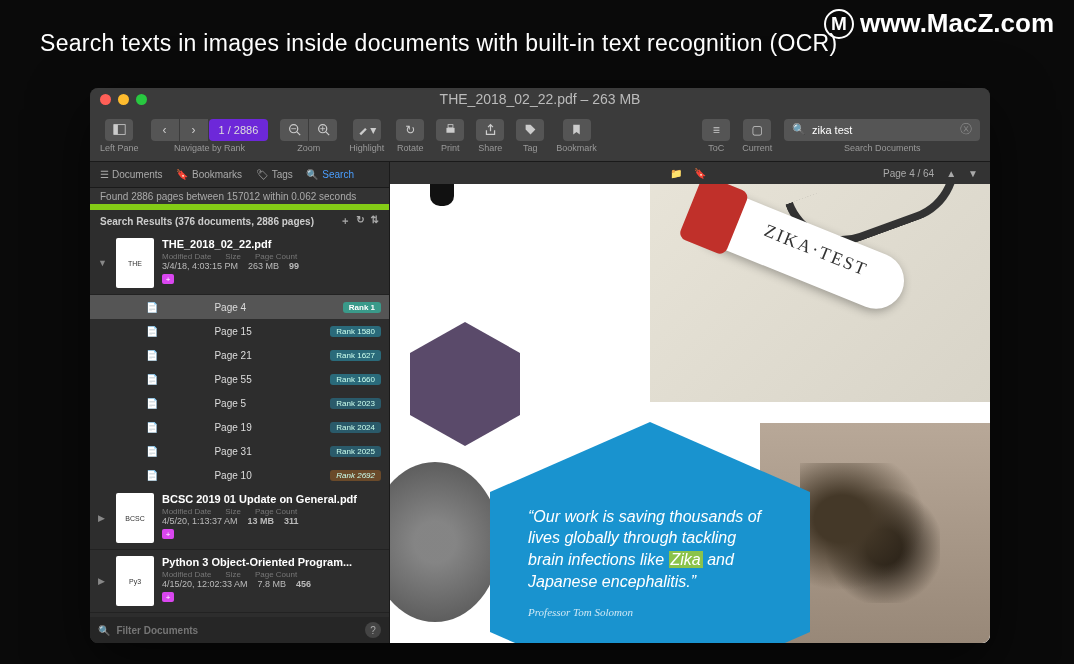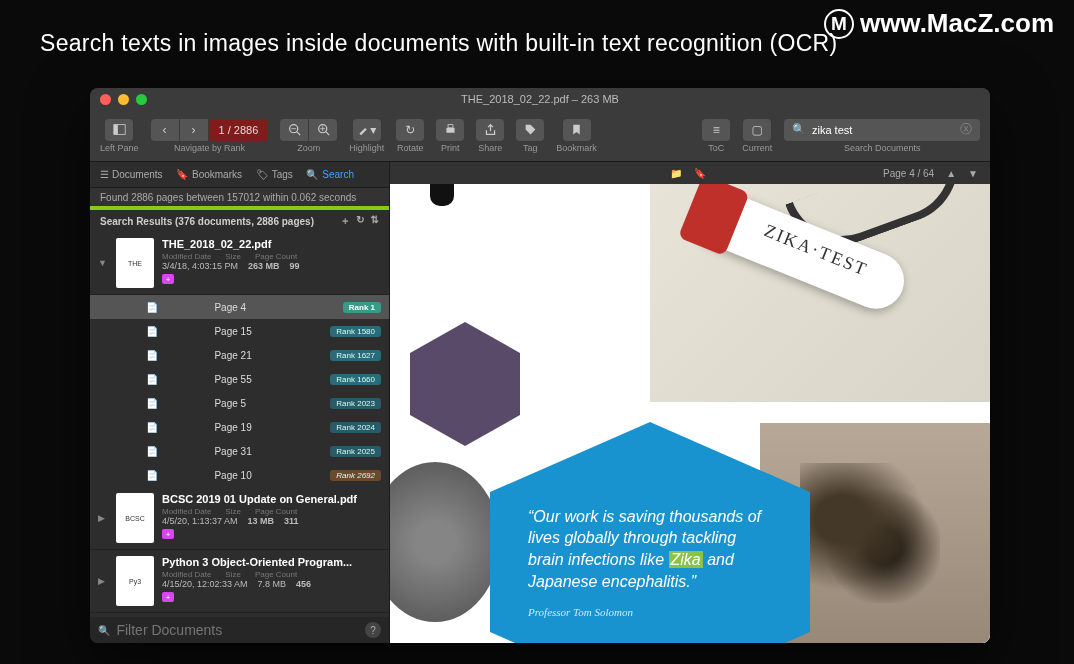--- a/index.html
+++ b/index.html
@@ -7,36 +7,36 @@
 .banner { position: absolute; top: 30px; left: 40px; right: 40px; font-size: 23px; font-weight: 300; color: #fff; letter-spacing: 0.3px; }
 .watermark { position: absolute; top: 8px; right: 20px; font-size: 26px; font-weight: bold; color: #fff; display: flex; align-items: center; gap: 6px; }
 .watermark .m-icon { width: 30px; height: 30px; border: 2.5px solid #fff; border-radius: 50%; display: flex; align-items: center; justify-content: center; font-size: 19px; }
 .app-window { position: absolute; top: 88px; left: 90px; width: 900px; height: 555px; background: #2a2a2a; border-radius: 8px; box-shadow: 0 20px 60px rgba(0,0,0,0.6); overflow: hidden; display: flex; flex-direction: column; }
 .titlebar { height: 22px; background: #3b3b3b; display: flex; align-items: center; padding: 0 10px; position: relative; }
 .traffic { display: flex; gap: 7px; }
 .traffic span { width: 11px; height: 11px; border-radius: 50%; }
 .tl-red { background: #ff5f57; }
 .tl-yellow { background: #febc2e; }
 .tl-green { background: #28c840; }
-.titlebar-title { position: absolute; left: 0; right: 0; text-align: center; font-size: 11px; color: #bbb; pointer-events: none; }
+.titlebar-title { position: absolute; left: 0; right: 0; text-align: center; font-size: 14px; color: #bbb; pointer-events: none; }
 .toolbar { height: 52px; background: #3b3b3b; display: flex; align-items: center; padding: 0 10px; gap: 12px; border-bottom: 1px solid #1a1a1a; }
 .tool-group { display: flex; flex-direction: column; align-items: center; gap: 2px; }
 .tool-label { font-size: 9px; color: #999; }
 .tool-btns { display: flex; gap: 1px; }
 .btn { background: #555; border: none; border-radius: 4px; height: 22px; min-width: 28px; display: flex; align-items: center; justify-content: center; cursor: pointer; color: #ccc; font-size: 12px; }
 .btn.joined-left { border-radius: 4px 0 0 4px; }
 .btn.joined-right { border-radius: 0 4px 4px 0; }
 .btn.joined-mid { border-radius: 0; }
-.nav-counter { background: #7f1d1d; height: 22px; padding: 0 10px; display: flex; align-items: center; font-size: 11px; border-radius: 4px; color: #ddd; }
+.nav-counter { background: #6d28d9; height: 22px; padding: 0 10px; display: flex; align-items: center; font-size: 11px; border-radius: 4px; color: #ddd; }
 .search-field { background: #555; height: 22px; border-radius: 4px; display: flex; align-items: center; padding: 0 8px; gap: 6px; min-width: 160px; }
 .search-field input { background: none; border: none; color: #fff; font-size: 11px; outline: none; flex: 1; }
 .search-field .mag { color: #999; font-size: 11px; }
 .search-field .clear { color: #888; font-size: 12px; cursor: pointer; }
 .spacer { flex: 1; }
-.infobar { height: 22px; background: #333; display: flex; align-items: center; padding: 0 12px; font-size: 10px; color: #aaa; border-bottom: 4px solid #84cc16; }
+.infobar { height: 22px; background: #333; display: flex; align-items: center; padding: 0 12px; font-size: 10px; color: #aaa; border-bottom: 6px solid #84cc16; }
 .body { flex: 1; display: flex; overflow: hidden; }
 .sidebar { width: 300px; background: #2d2d2d; display: flex; flex-direction: column; border-right: 1px solid #1a1a1a; }
 .side-tabs { height: 26px; display: flex; align-items: center; gap: 14px; padding: 0 10px; font-size: 10px; color: #aaa; border-bottom: 1px solid #1a1a1a; }
 .side-tabs .tab { display: flex; align-items: center; gap: 3px; cursor: pointer; }
 .side-tabs .tab.active { color: #4a9eff; }
 .side-header { display: flex; align-items: center; padding: 4px 10px; font-size: 10px; color: #ccc; font-weight: 600; }
 .side-header .tools { margin-left: auto; display: flex; gap: 6px; color: #aaa; }
 .results { flex: 1; overflow-y: auto; }
 .doc-item { padding: 6px 8px; display: flex; gap: 8px; border-bottom: 1px solid #222; }
 .doc-item .chev { width: 10px; display: flex; align-items: center; color: #888; font-size: 9px; }
@@ -50,21 +50,21 @@
 .page-row { display: flex; align-items: center; height: 24px; padding: 0 8px 0 56px; font-size: 10px; gap: 8px; cursor: pointer; }
 .page-row.selected { background: #555; }
 .page-row .pg-icon { color: #aaa; font-size: 10px; }
 .page-row .pg-label { color: #ddd; margin-left: 48px; }
 .page-row .rank { margin-left: auto; font-size: 8px; padding: 1px 6px; border-radius: 3px; background: #2a7a6a; color: #cfe; }
 .page-row .rank.r1 { background: #3a9a8a; color: #fff; font-weight: 600; }
 .page-row .rank.r2 { background: #2a6a7a; }
 .page-row .rank.r3 { background: #2a5a6a; }
 .page-row .rank.r4 { background: #6a4a2a; font-style: italic; }
 .filter-bar { height: 26px; background: #262626; display: flex; align-items: center; padding: 0 8px; gap: 6px; color: #777; font-size: 10px; }
-.filter-bar input { background: none; border: none; color: #aaa; font-size: 14px; flex: 1; outline: none; }
+.filter-bar input { background: none; border: none; color: #aaa; font-size: 10px; flex: 1; outline: none; font-weight: bold; }
 .filter-bar .help { width: 16px; height: 16px; border-radius: 50%; background: #444; display: flex; align-items: center; justify-content: center; color: #aaa; cursor: pointer; }
 .viewer { flex: 1; background: #efefef; position: relative; overflow: hidden; }
 .doc-page { position: absolute; inset: 0; background: #fff; }
 .liv-header { position: absolute; top: 14px; left: 40px; display: flex; align-items: center; gap: 10px; }
 .liv-shield { width: 24px; height: 30px; background: #111; border-radius: 2px 2px 10px 10px; }
 .liv-text { font-size: 9px; letter-spacing: 3px; color: #222; line-height: 1.3; }
 .liv-text .biv { font-size: 13px; font-weight: bold; letter-spacing: 1px; }
 .form-bg { position: absolute; top: 0; right: 0; width: 340px; height: 240px; background: linear-gradient(135deg, #e8e4d8, #d8d4c8); }
 .tube-wrap { position: absolute; top: 40px; right: 70px; width: 260px; height: 180px; }
 .tube { position: absolute; top: 20px; left: 30px; width: 220px; height: 56px; background: #fff; border-radius: 28px; transform: rotate(22deg); box-shadow: 0 3px 10px rgba(0,0,0,0.3); }
@@ -245,21 +245,21 @@
     <div class="doc-thumb">THE</div>
     <div class="doc-info">
       <div class="doc-title">THE_2018_02_22.pdf</div>
       <div class="doc-meta-labels">
                 <span>Modified Date</span>
                 <span>Size</span>
                 <span>Page Count</span>
               </div>
       <div class="doc-meta-vals">
                 <span>3/4/18, 4:03:15 PM</span>
-                <span style="font-weight:700">263 MB</span>
+                <span style="font-weight:400">263 MB</span>
                 <span style="font-weight:600">99</span>
               </div>
       <div class="doc-tag">
                 <span class="tag-badge">+</span>
                 <span><no tag=""></no></span>
               </div>
     </div>
           </div>
           <div class="page-row selected">
             <span class="pg-icon">📄</span>

